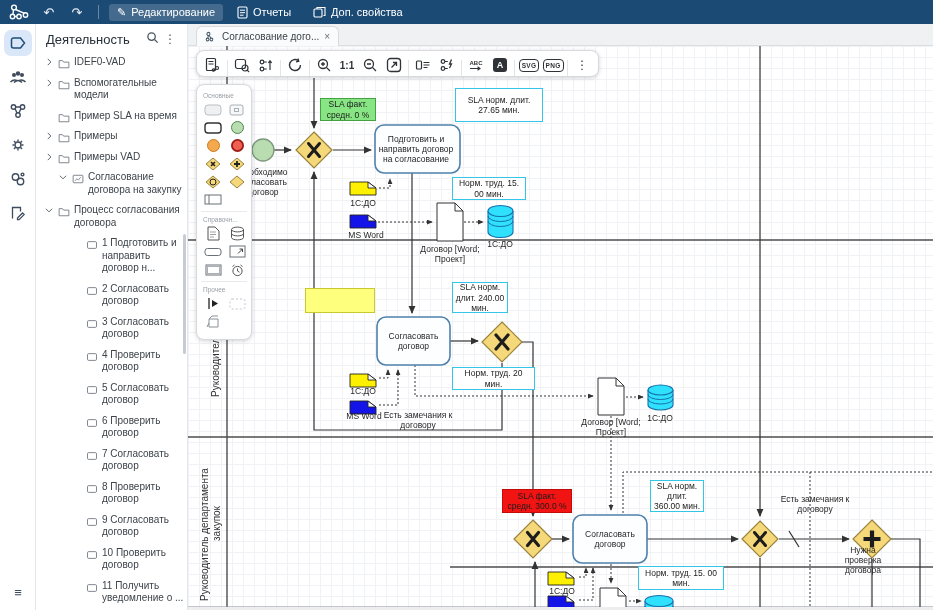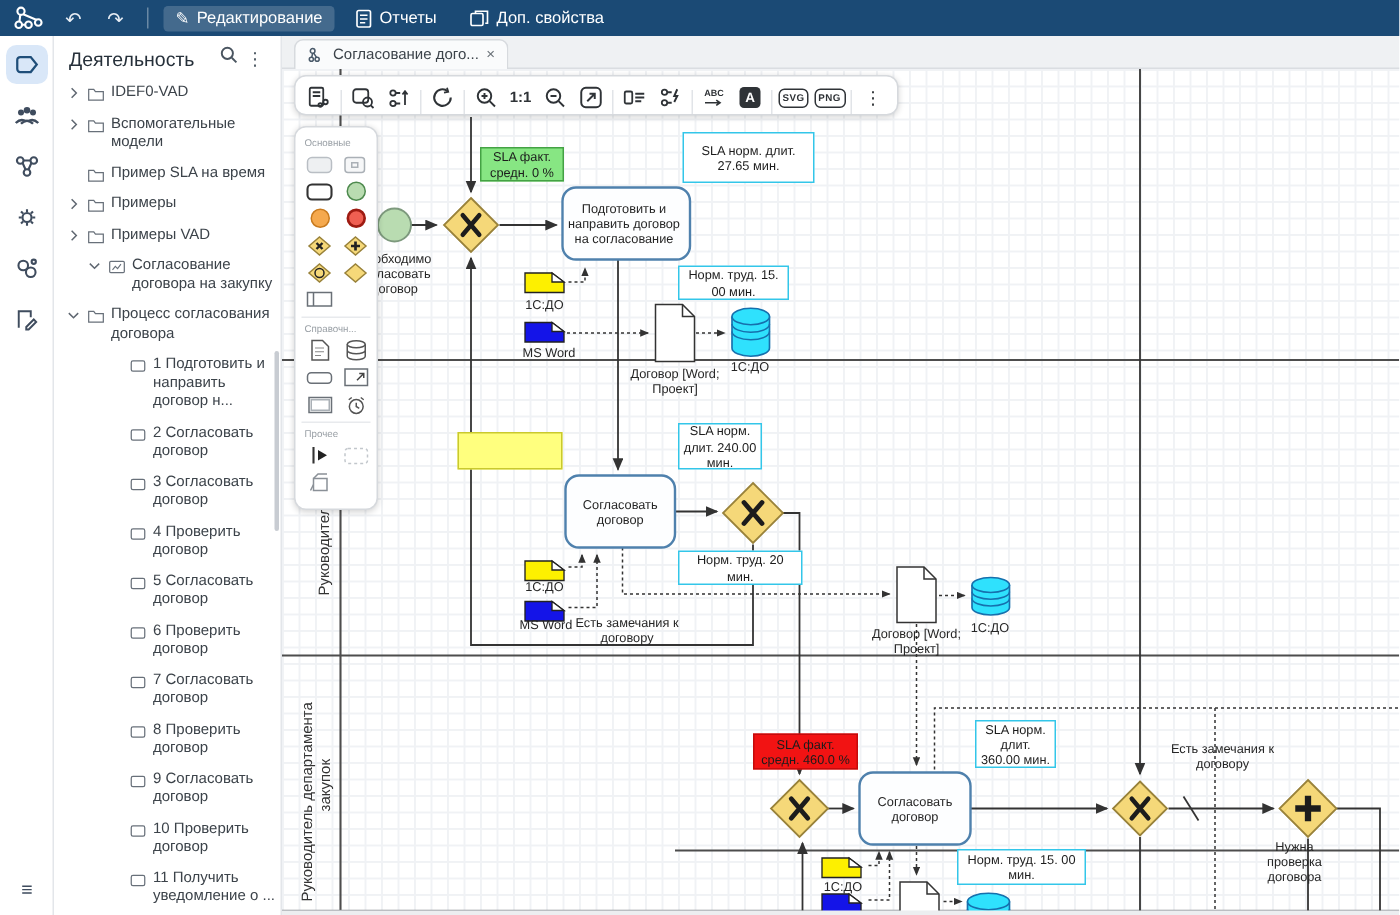--- a/index.html
+++ b/index.html
@@ -563,26 +563,26 @@
     <div class="dl sla yellow" style="left:117px;top:242px;width:70px;height:25px"></div>
     <div class="dl ntext" style="left:191px;top:273px;width:69px;height:44px">Согласовать договор</div>
     <div class="dl sla cyan" style="left:264px;top:236px;width:56px;height:31px">SLA норм. длит. 240.00 мин.</div>
     <div class="dl sla cyan" style="left:264px;top:321px;width:83px;height:23px">Норм. труд. 20 мин.</div>
     <div class="dl ntext" style="left:149px;top:340px;width:52px">1С:ДО</div>
     <div class="dl ntext" style="left:148px;top:365px;width:56px">MS Word</div>
     <div class="dl ntext" style="left:195px;top:364px;width:70px">Есть замечания к договору</div>
     <div class="dl ntext" style="left:393px;top:371px;width:60px">Договор [Word; Проект]</div>
     <div class="dl ntext" style="left:448px;top:367px;width:48px">1С:ДО</div>
 
-    <div class="dl sla red" style="left:314px;top:443px;width:70px;height:24px">SLA факт. средн. 460.0 %</div>
+    <div class="dl sla red" style="left:314px;top:443px;width:70px;height:24px">SLA факт. средн. 300.0 %</div>
     <div class="dl ntext" style="left:387px;top:471px;width:70px;height:44px">Согласовать договор</div>
     <div class="dl sla cyan" style="left:462px;top:434px;width:54px;height:32px">SLA норм. длит. 360.00 мин.</div>
     <div class="dl sla cyan" style="left:450px;top:520px;width:86px;height:24px">Норм. труд. 15. 00 мин.</div>
     <div class="dl ntext" style="left:588px;top:448px;width:78px">Есть замечания к договору</div>
-    <div class="dl ntext" style="left:648px;top:513px;width:54px">Нужна проверка договора</div>
+    <div class="dl ntext" style="left:648px;top:499px;width:54px">Нужна проверка договора</div>
     <div class="dl ntext" style="left:348px;top:540px;width:52px">1С:ДО</div>
 
     <div class="ftoolbar">
       <div class="tbt">
           <svg width="16" height="16" viewBox="0 0 16 16" fill="none" stroke="#2f3337" stroke-width="1.2">
             <rect x="1.5" y="1.5" width="9" height="12" rx="1"></rect>
             <path d="M3.5 4.5 h5 M3.5 7 h5"></path>
             <circle cx="12" cy="11" r="1.5"></circle>
             <circle cx="8.5" cy="13" r="1.2"></circle>
             <path d="M9.5 12.3 L11 11.6"></path>

